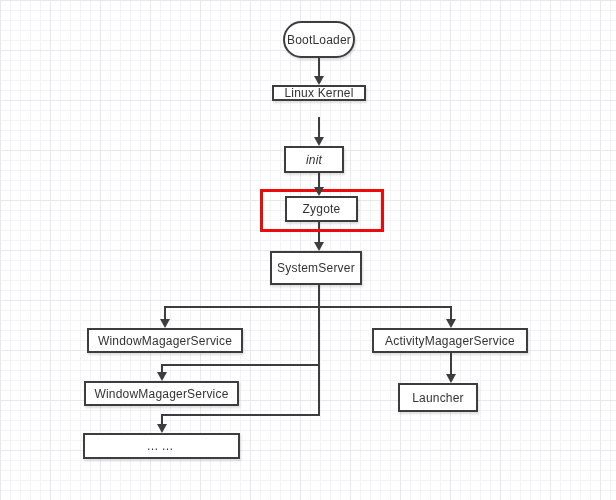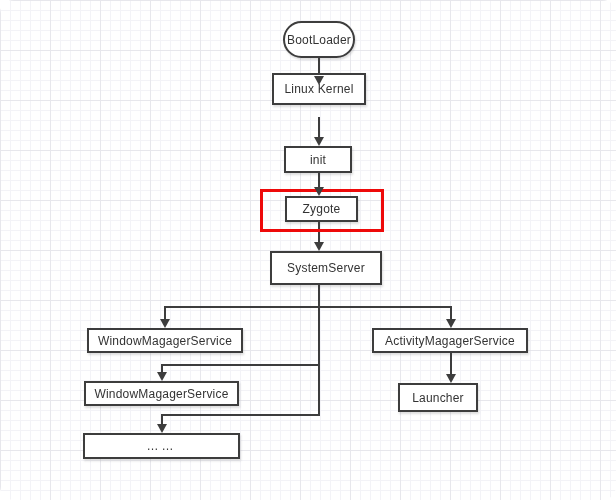--- a/index.html
+++ b/index.html
@@ -14,44 +14,43 @@
     width: 616px;
     height: 500px;
     overflow: hidden;
     background-color: #ffffff;
     background-image:
       linear-gradient(#e7e7ec 1px, transparent 1px),
       linear-gradient(90deg, #e7e7ec 1px, transparent 1px),
       linear-gradient(#f3f3f7 1px, transparent 1px),
       linear-gradient(90deg, #f3f3f7 1px, transparent 1px);
     background-size: 50px 50px, 50px 50px, 10px 10px, 10px 10px;
-    border-radius: 14px;
   }
   .node {
     position: absolute;
     box-sizing: border-box;
     background: #ffffff;
     border: 2px solid #3d3d3d;
     color: #333333;
     font-size: 12px;
     letter-spacing: 0.2px;
     display: flex;
     align-items: center;
     justify-content: center;
     text-align: center;
     box-shadow: 1px 2px 2px rgba(70,70,70,0.18);
     z-index: 3;
   }
   .stadium { border-radius: 19px; }
 
   #n-bootloader { left: 283px; top: 21px;  width: 72px;  height: 37px; }
-  #n-linux      { left: 272px; top: 73px;  width: 94px;  height: 32px; text-align: right; }
-  #n-init       { left: 284px; top: 146px; width: 68px;  height: 27px; }
+  #n-linux      { left: 272px; top: 85px;  width: 94px;  height: 16px; text-align: right; }
+  #n-init       { left: 284px; top: 146px; width: 60px;  height: 27px; font-style: italic; }
   #n-zygote     { left: 285px; top: 196px; width: 73px;  height: 26px; }
-  #n-system     { left: 270px; top: 251px; width: 112px;  height: 34px; }
+  #n-system     { left: 270px; top: 251px; width: 92px;  height: 34px; }
   #n-wms        { left: 87px;  top: 328px; width: 156px; height: 25px; }
   #n-ams        { left: 372px; top: 328px; width: 156px; height: 25px; }
   #n-pms        { left: 84px;  top: 381px; width: 155px; height: 25px; }
   #n-launcher   { left: 398px; top: 383px; width: 80px;  height: 29px; }
   #n-dots       { left: 83px;  top: 433px; width: 157px; height: 26px; }
   #n-dots .lbl  { letter-spacing: 3px; }
 
   .hl-box {
     position: absolute;
     box-sizing: border-box;

